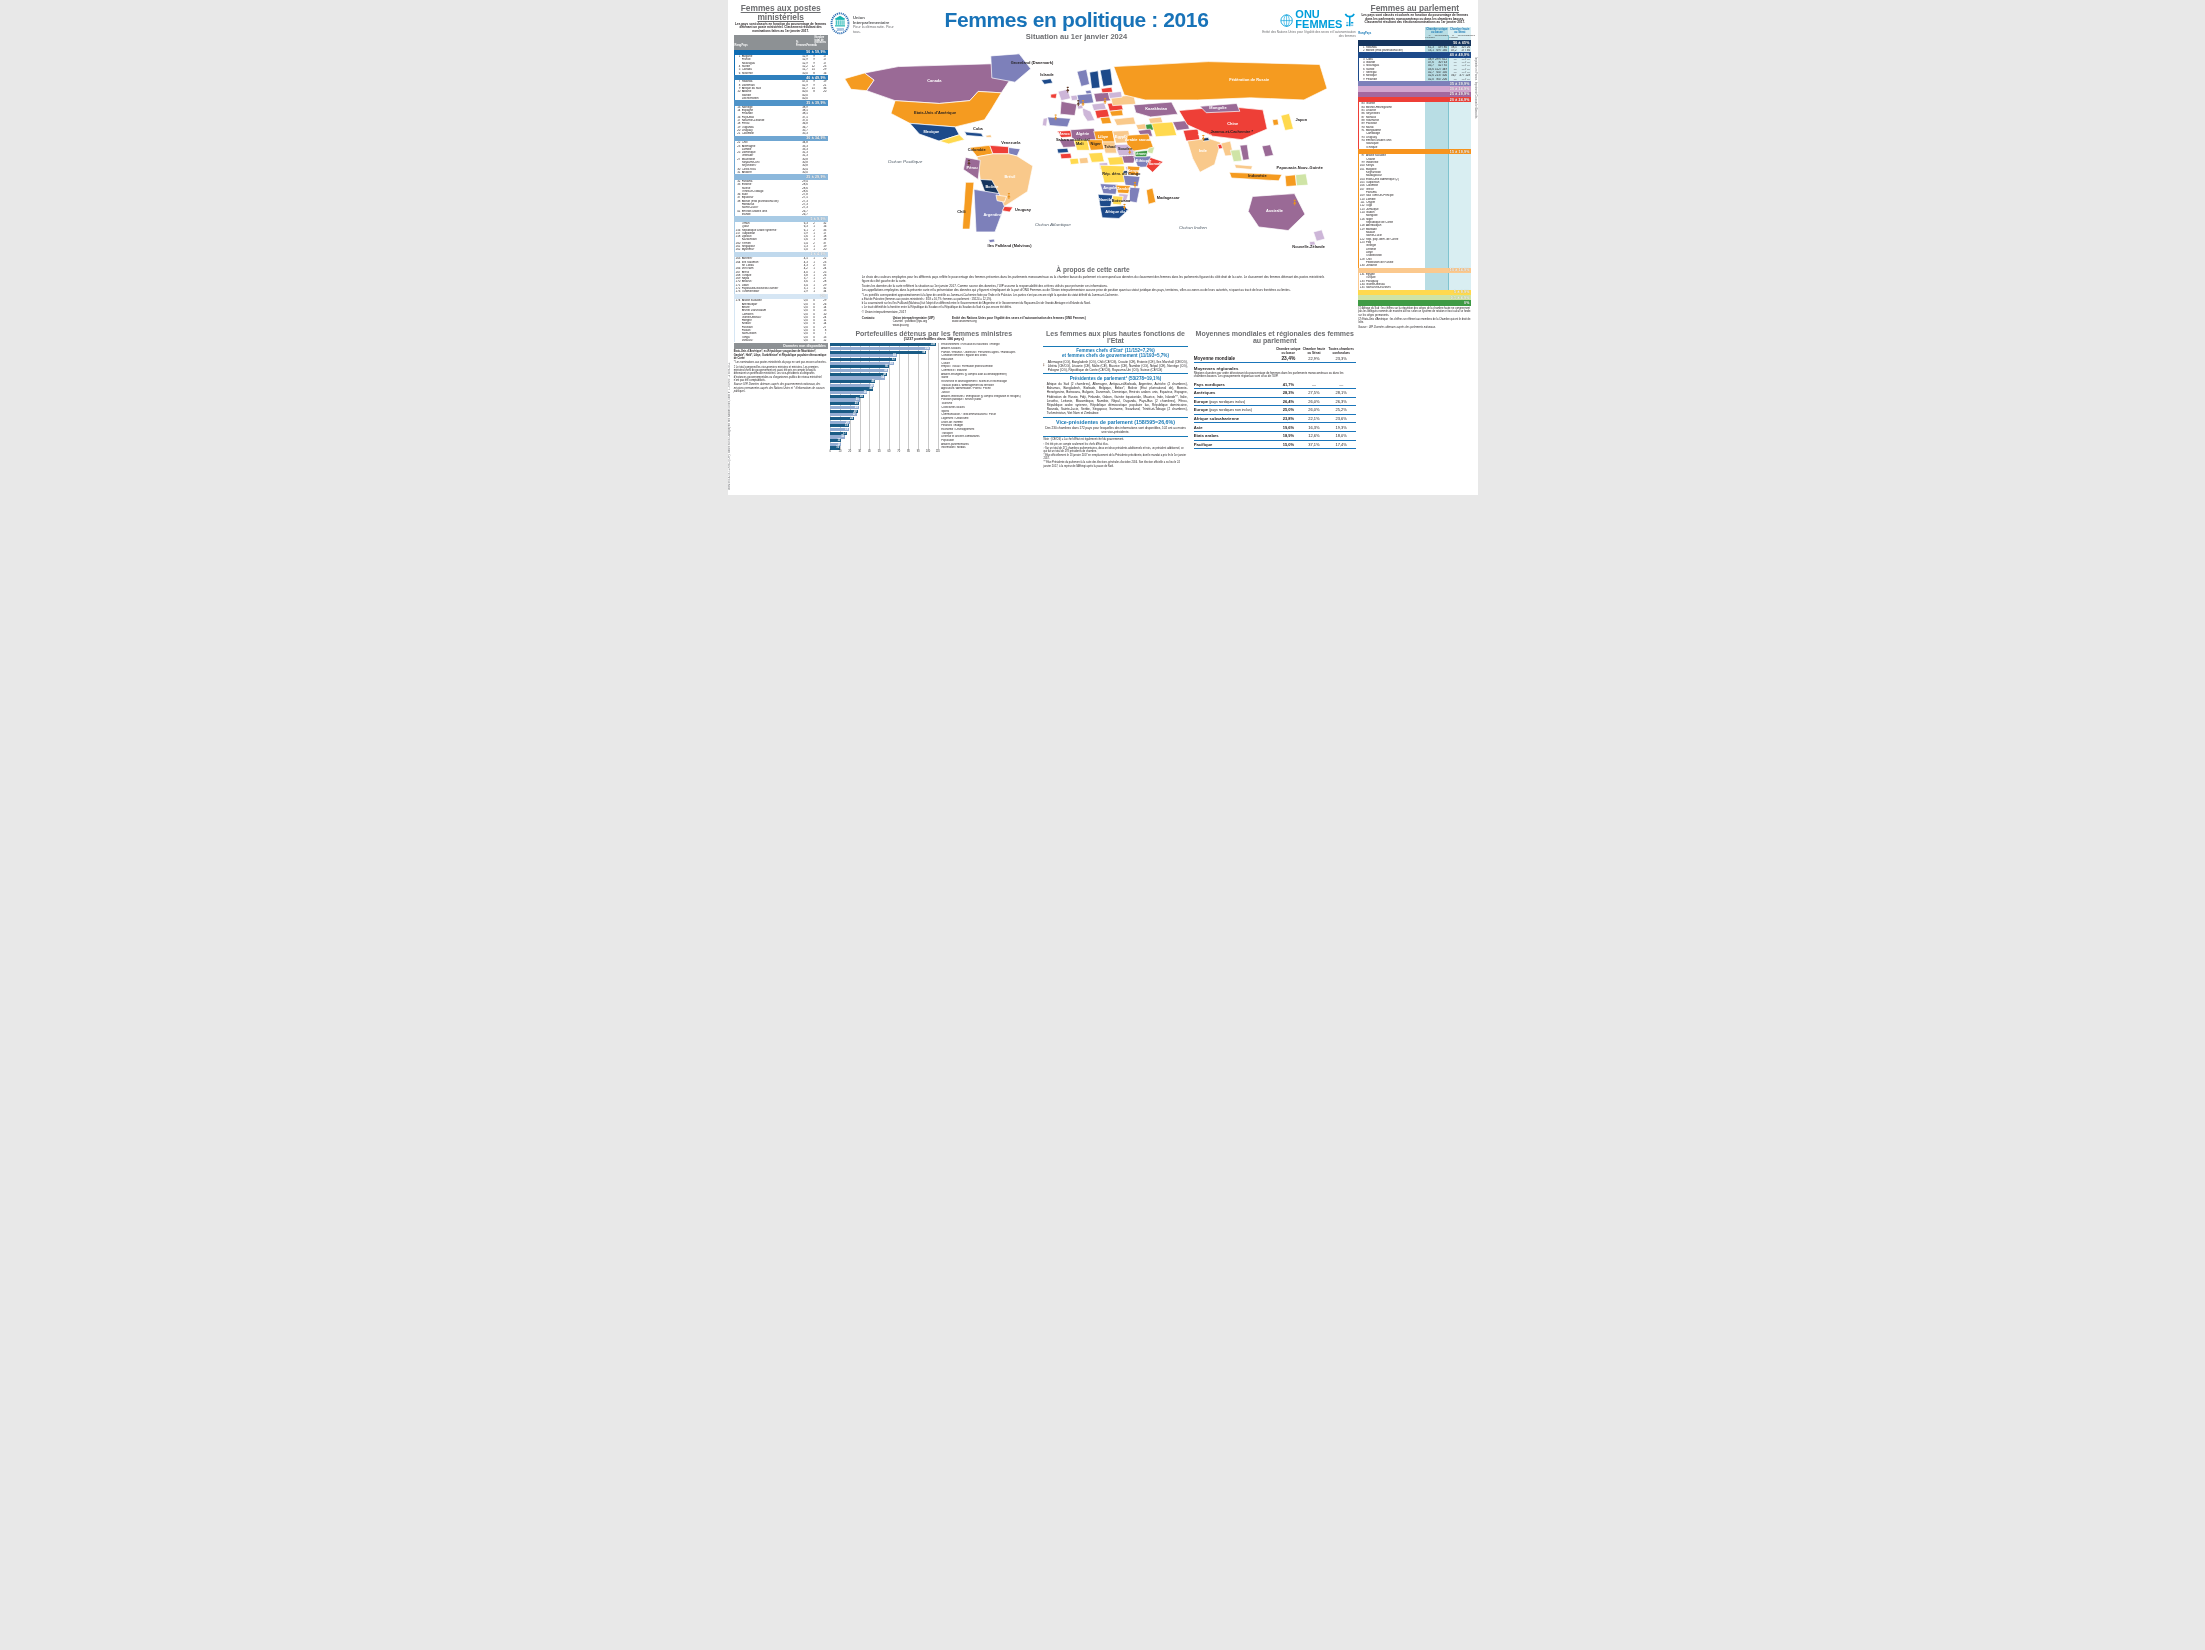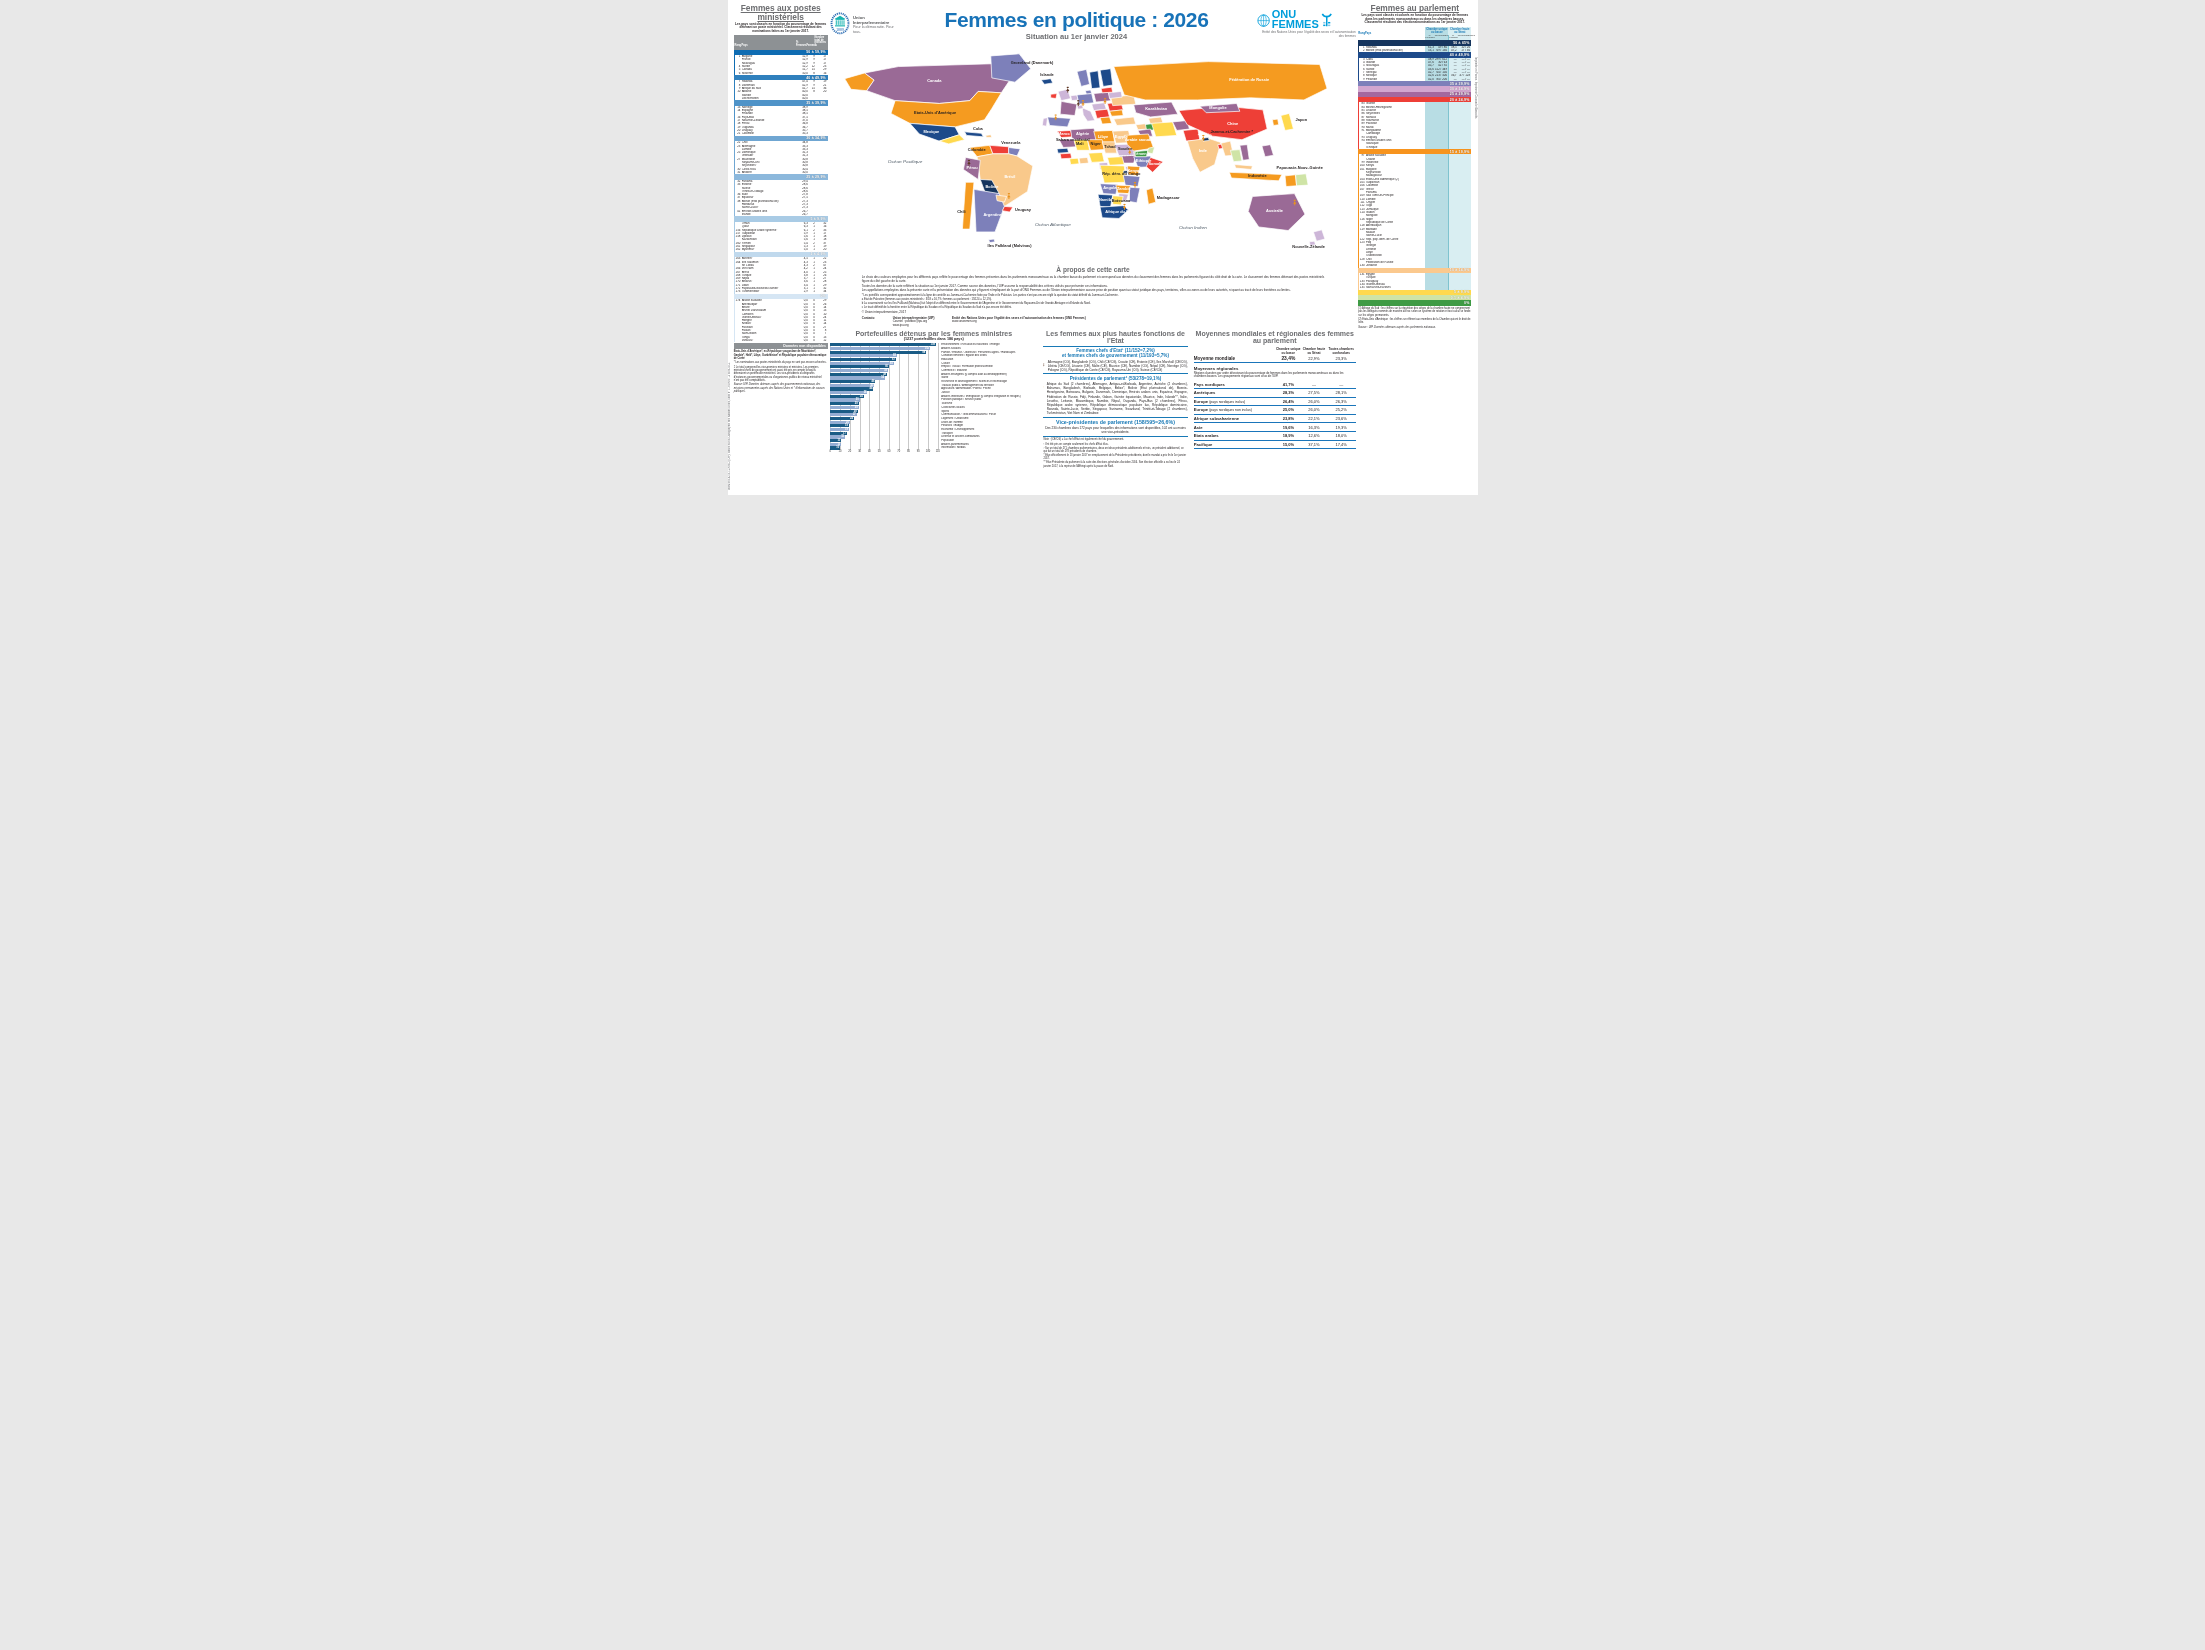--- a/index.html
+++ b/index.html
@@ -35,21 +35,21 @@
   
   .center{display:flex;flex-direction:column;min-width:0;}
   .hdr{display:grid;grid-template-columns:66px 1fr 99px;align-items:center;height:42px;}
   .ipu{display:flex;gap:2.6px;align-items:center;}
   .ipu .txt{font-size:3.7px;color:#6d6e71;line-height:1.2;}
   .ipu .txt b{display:block;font-size:4.2px;color:#58595b;}
   .title-blk{text-align:center;}
   .title-blk h1{margin:0;font-size:21px;color:#1873b8;font-weight:bold;letter-spacing:-0.4px;}
   .title-blk .sit{font-size:7.5px;font-weight:bold;color:#6d6e71;margin-top:0.9px;}
   .unw{text-align:right;}
-  .unw .logoline{display:flex;align-items:center;gap:1.8px;}
+  .unw .logoline{display:flex;justify-content:flex-end;align-items:center;gap:1.8px;}
   .unw .onu{font-size:11px;font-weight:bold;color:#009edb;line-height:.9;text-align:left;}
   .unw .tag{font-size:3.1px;color:#6d6e71;margin-top:0.9px;line-height:1.25;}
   .mapwrap{position:relative;}
   svg.map{display:block;width:100%;height:220px;}
   .about{width:88%;margin:0.9px auto 0;font-size:3px;line-height:1.3;}
   .about h3{font-size:6.6px;color:#6d6e71;text-align:center;margin:0 0 1.3px;}
   .about p{margin:0.7px 0;text-align:justify;}
   .contacts{display:flex;gap:17.6px;margin-top:1.8px;font-size:2.9px;}
   .contacts b{display:block;}
   
@@ -679,21 +679,21 @@
           <rect x="35" y="20" width="2.6" height="12" fill="#18b3b0"></rect>
           <rect x="13" y="33" width="26" height="3" fill="#18b3b0"></rect>
           <text x="26" y="48" text-anchor="middle" font-size="9" fill="#2e6fb5" font-family="Liberation Sans,sans-serif">1889</text>
         </svg>
         <div class="txt">
           <b>Union Interparlementaire</b>
           <span>Pour la démocratie. Pour tous.</span>
         </div>
       </div>
       <div class="title-blk">
-        <h1>Femmes en politique : 2026</h1>
+        <h1>Femmes en politique : 2016</h1>
         <div class="sit">Situation au 1er janvier 2024</div>
       </div>
       <div class="unw">
         <div class="logoline">
           <svg width="13.2" height="13.2" viewBox="0 0 30 30">
             <circle cx="15" cy="15" r="13" fill="none" stroke="#009edb" stroke-width="2"></circle>
             <line x1="2" y1="15" x2="28" y2="15" stroke="#009edb" stroke-width="1.4"></line>
             <line x1="15" y1="2" x2="15" y2="28" stroke="#009edb" stroke-width="1.4"></line>
             <ellipse cx="15" cy="15" rx="6" ry="13" fill="none" stroke="#009edb" stroke-width="1.4"></ellipse>
           </svg>

